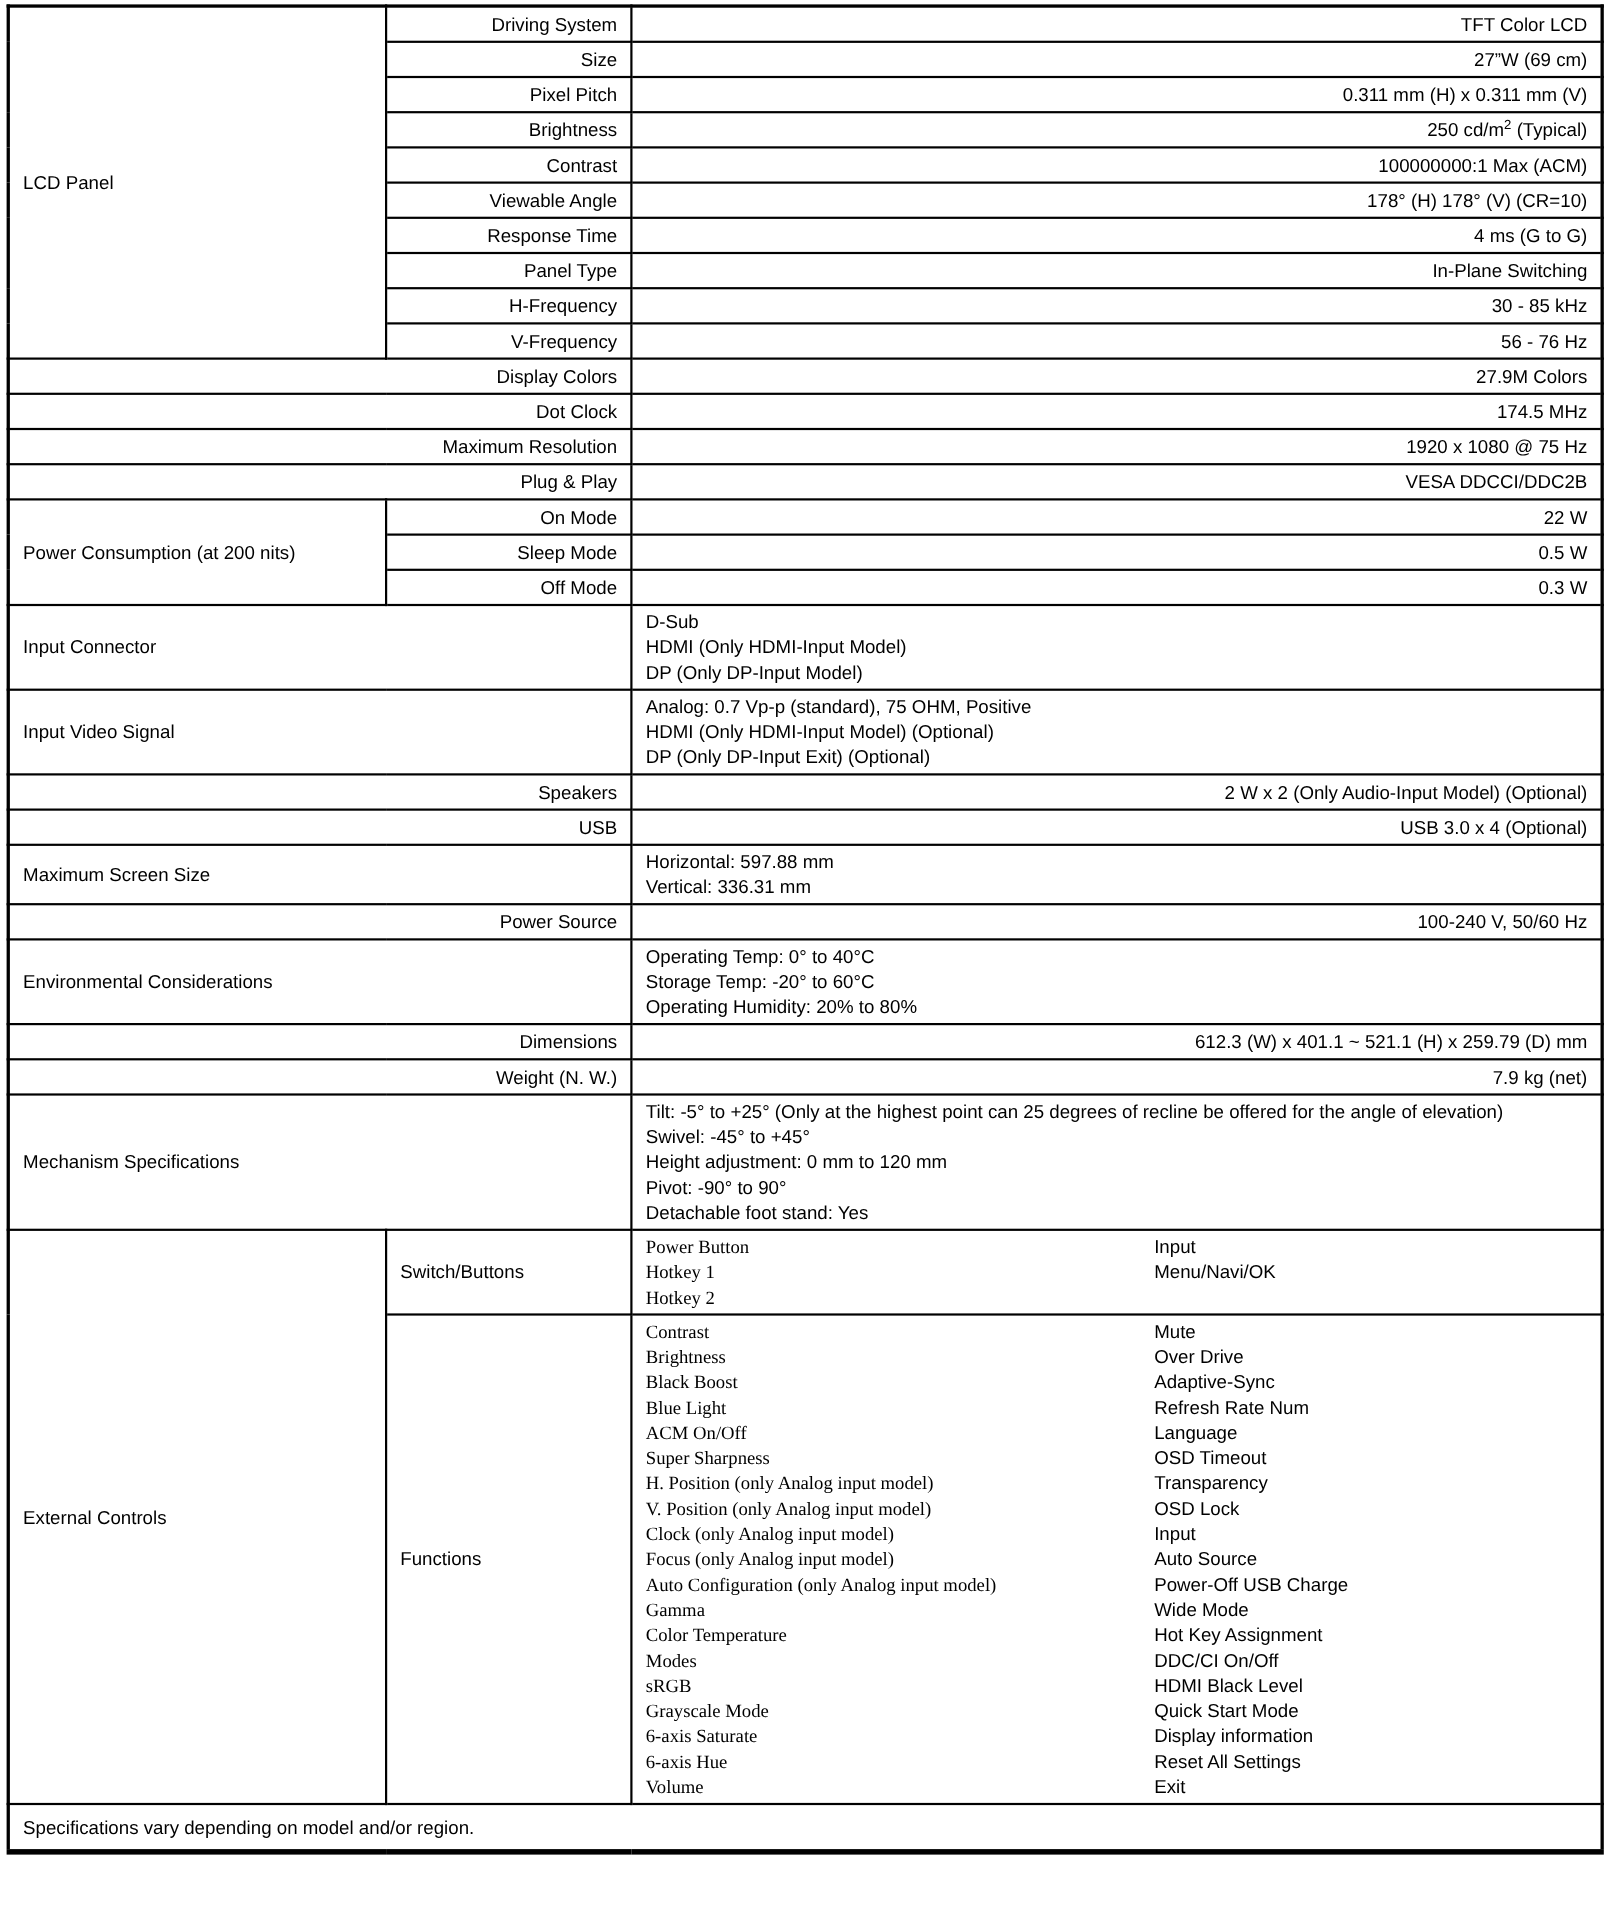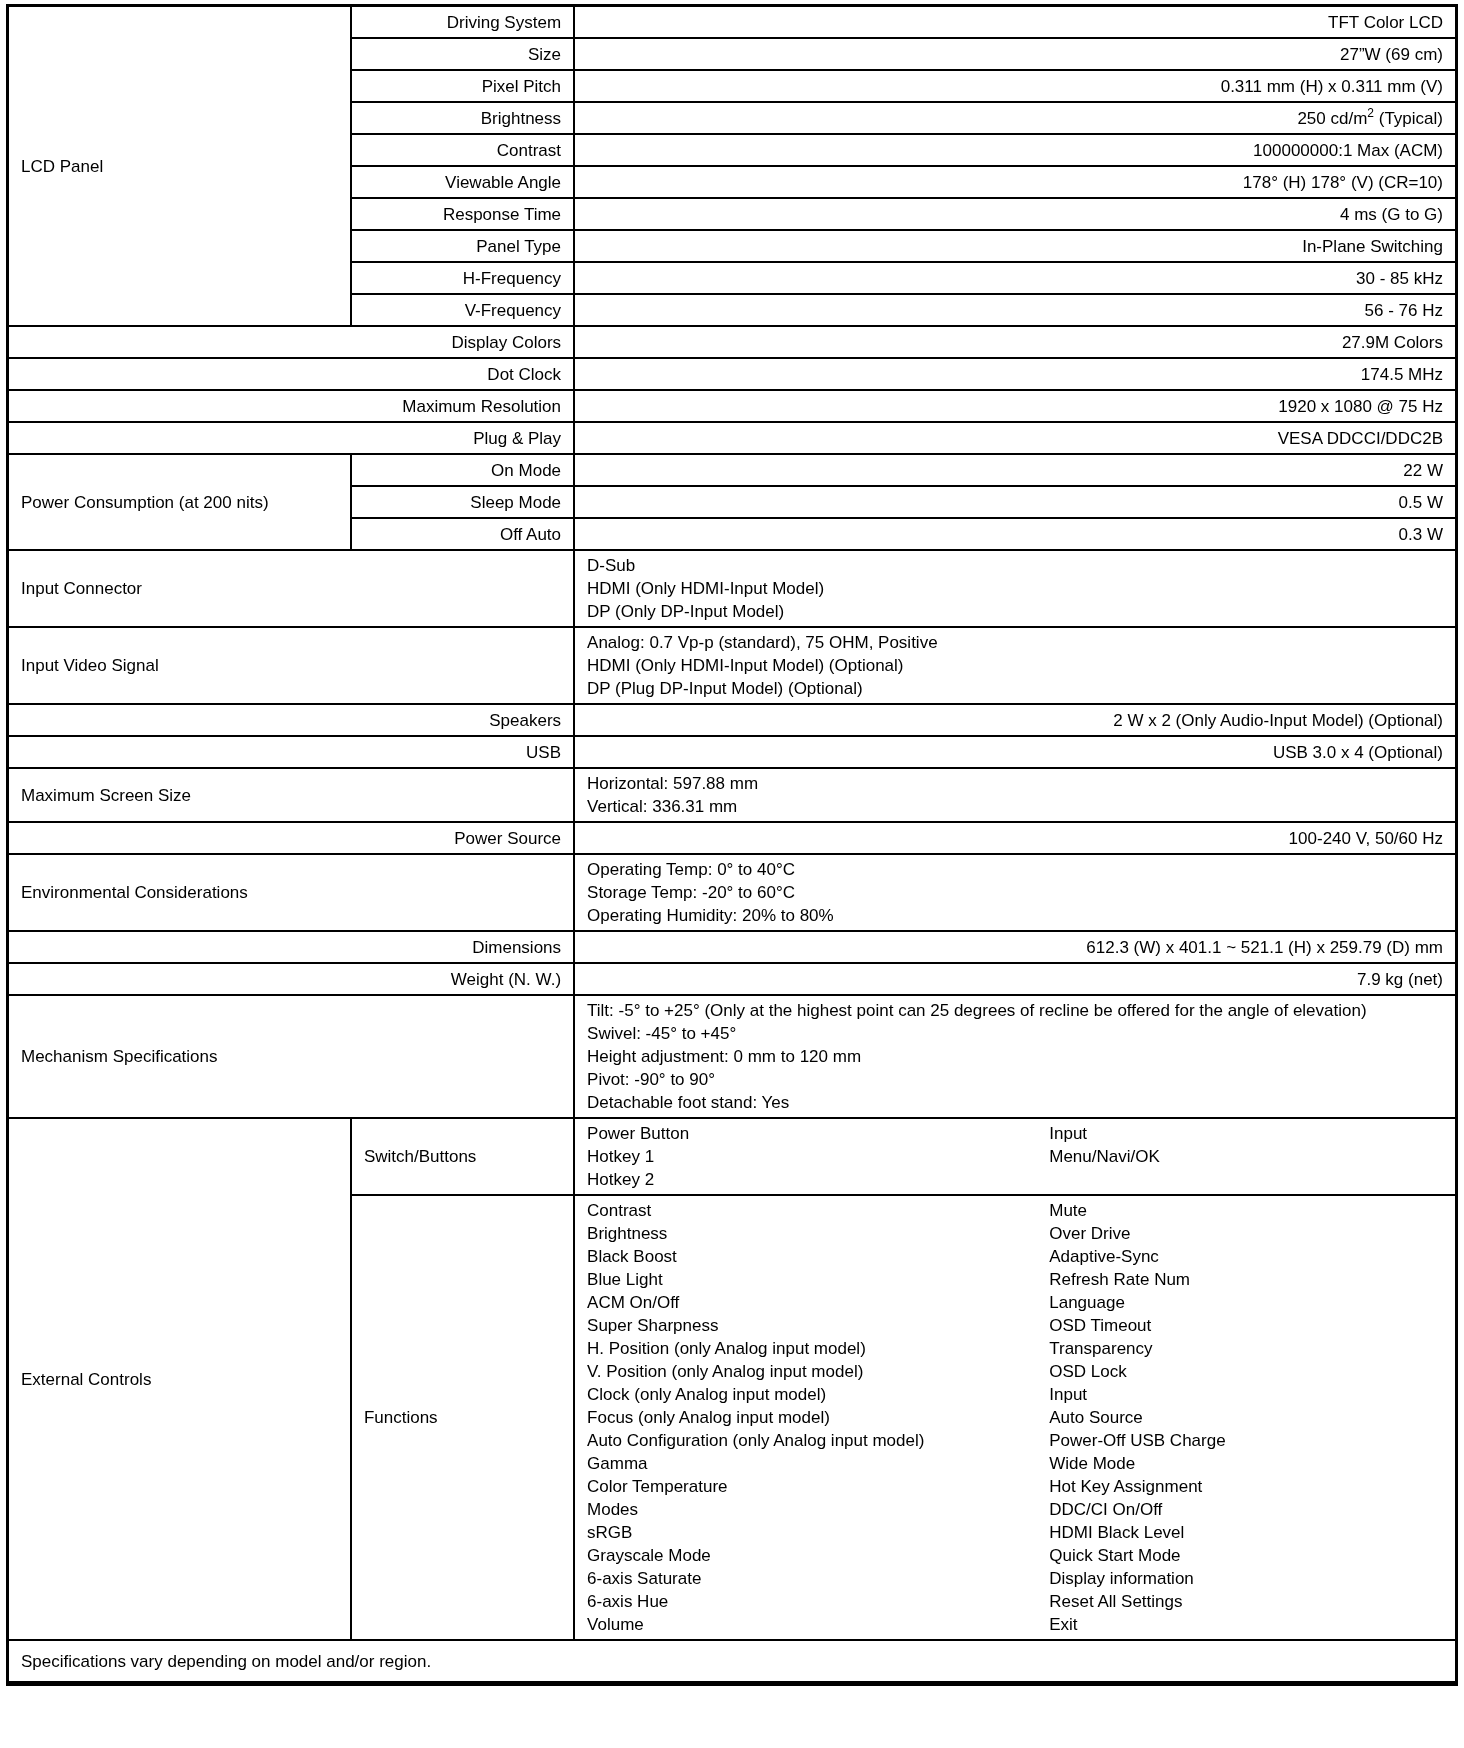--- a/index.html
+++ b/index.html
@@ -36,21 +36,21 @@
     font-size: 12px;
     line-height: 0;
     vertical-align: super;
   }
   .two-col {
     display: grid;
     grid-template-columns: 54% 1fr;
     align-items: start;
   }
   .list .line { white-space: normal; }
-  .list-left { padding-right: 110px; }
+  .list-left { padding-right: 110px; font-family: Liberation Serif, serif; }
   td.footer {
     height: 34px;
     vertical-align: middle;
   }
 </style>
 </head>
 <body>
 
 <table class="spec">
   <colgroup>
@@ -122,41 +122,41 @@
     <tr>
       <td class="lab" rowspan="3">Power Consumption (at 200 nits)</td>
       <td class="sub single">On Mode</td>
       <td class="val single">22 W</td>
     </tr>
     <tr>
       <td class="sub single">Sleep Mode</td>
       <td class="val single">0.5 W</td>
     </tr>
     <tr>
-      <td class="sub single">Off Auto</td>
+      <td class="sub single">Off Mode</td>
       <td class="val single">0.3 W</td>
     </tr>
 
     <tr>
       <td class="lab" colspan="2">Input Connector</td>
       <td class="val">
           <div class="list">
             <div class="line">D-Sub</div>
             <div class="line">HDMI (Only HDMI-Input Model)</div>
             <div class="line">DP (Only DP-Input Model)</div>
           </div>
         </td>
     </tr>
     <tr>
       <td class="lab" colspan="2">Input Video Signal</td>
       <td class="val">
           <div class="list">
             <div class="line">Analog: 0.7 Vp-p (standard), 75 OHM, Positive</div>
             <div class="line">HDMI (Only HDMI-Input Model) (Optional)</div>
-            <div class="line">DP (Plug DP-Input Model) (Optional)</div>
+            <div class="line">DP (Only DP-Input Exit) (Optional)</div>
           </div>
         </td>
     </tr>
     <tr>
       <td class="lab single" colspan="2">Speakers</td>
       <td class="val single">2 W x 2 (Only Audio-Input Model) (Optional)</td>
     </tr>
     <tr>
       <td class="lab single" colspan="2">USB</td>
       <td class="val single">USB 3.0 x 4 (Optional)</td>

